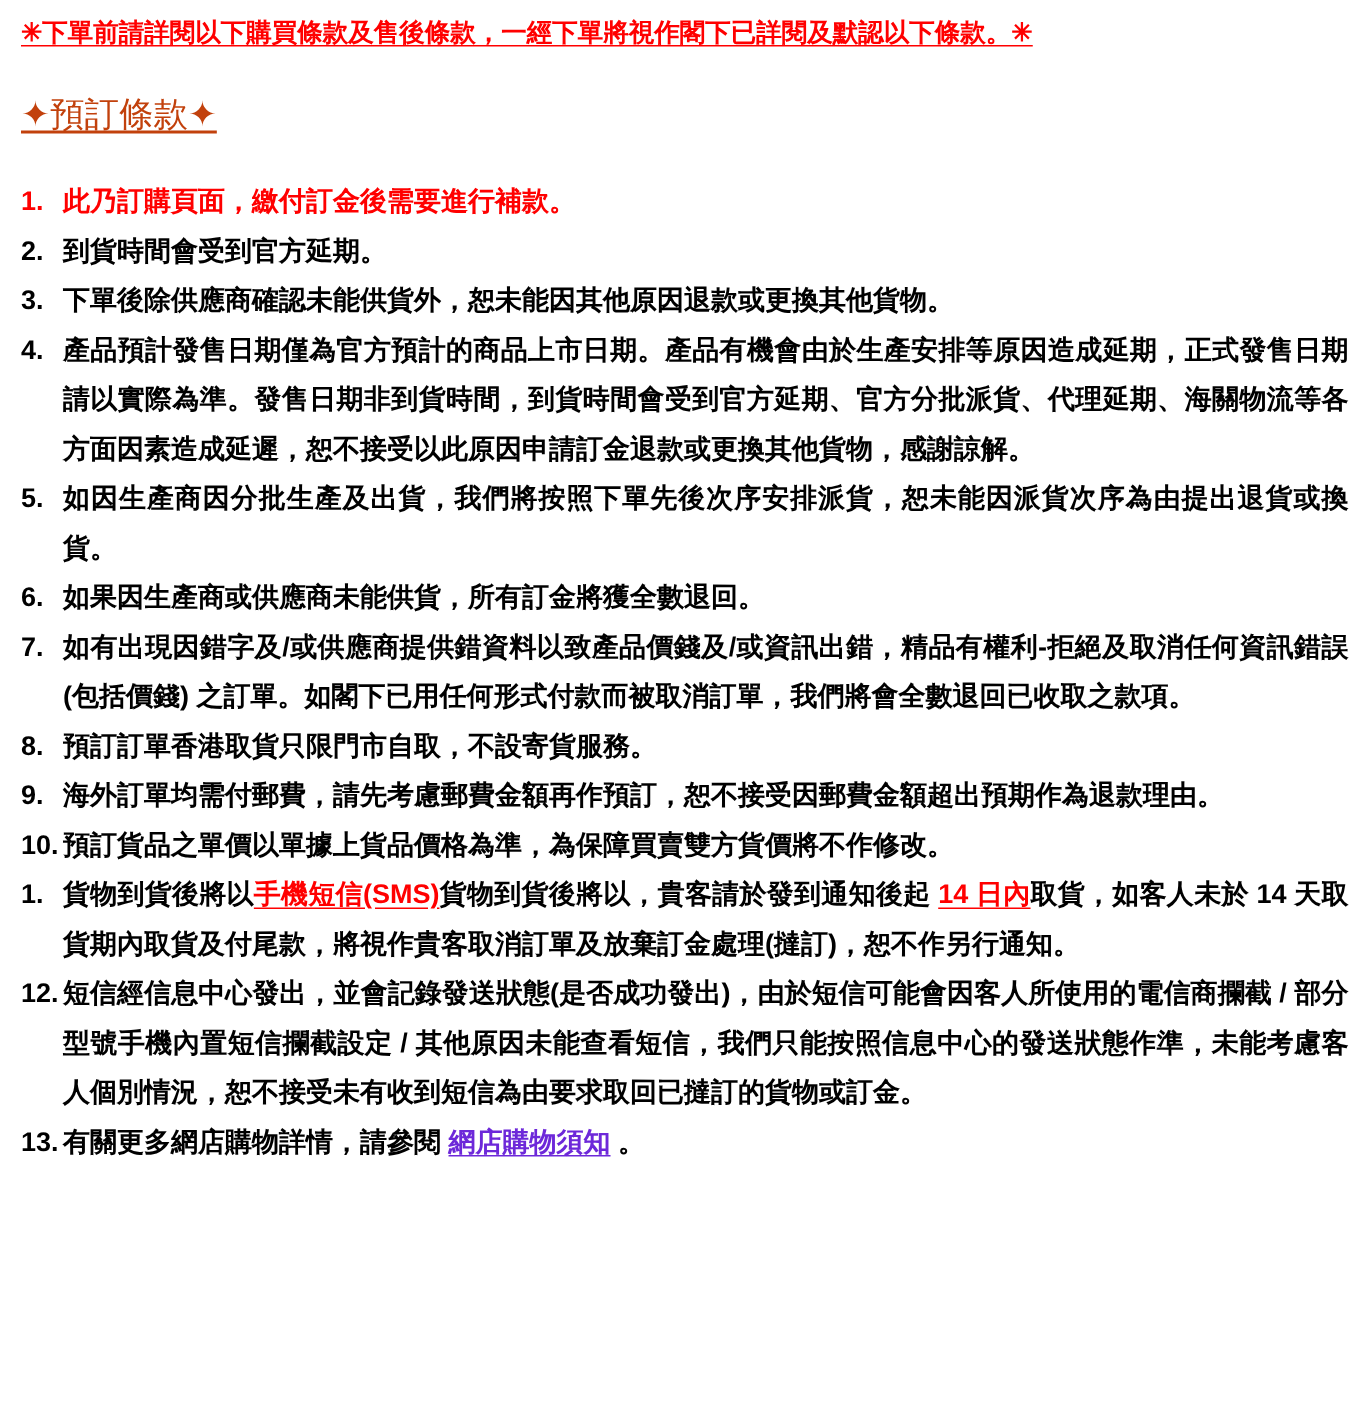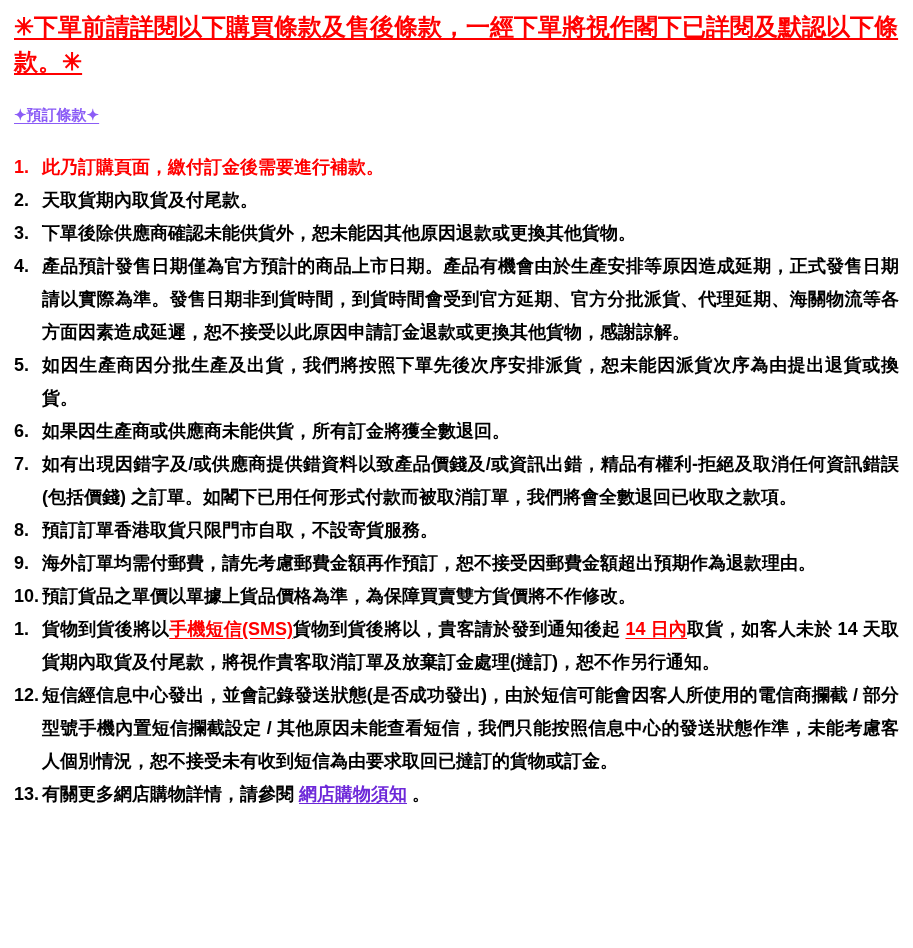--- a/index.html
+++ b/index.html
@@ -13,32 +13,32 @@
     min-height: 948px;
     font-family: "Liberation Sans", sans-serif;
     font-weight: 700;
     color: #000000;
   }
   .page {
     padding: 10px 14px 18px 14px;
   }
   .title {
     margin: 0 0 26px 0;
-    font-size: 24px;
+    font-size: 17px;
     line-height: 1.45;
     font-weight: 700;
     color: #ff0000;
     text-decoration: underline;
     text-underline-offset: 3px;
   }
   .section-header {
     margin: 0 0 26px 0;
-    font-size: 15px;
-    font-weight: 700;
-    color: #8b5cf6;
+    font-size: 23px;
+    font-weight: 400;
+    color: #c2410c;
     text-decoration: underline;
     text-underline-offset: 3px;
   }
   .terms-list {
     margin: 0;
     padding: 0;
   }
   .term-item {
     display: flex;
     align-items: flex-start;
@@ -76,21 +76,21 @@
 
   <h2 class="section-header">✦預訂條款✦</h2>
 
   <div class="terms-list" id="terms-list">
       <div class="term-item red">
         <span class="term-number">1.</span>
         <div class="term-text"><span>此乃訂購頁面，繳付訂金後需要進行補款。</span></div>
       </div>
       <div class="term-item">
         <span class="term-number">2.</span>
-        <div class="term-text"><span>天取貨期內取貨及付尾款。</span></div>
+        <div class="term-text"><span>到貨時間會受到官方延期。</span></div>
       </div>
       <div class="term-item">
         <span class="term-number">3.</span>
         <div class="term-text"><span>下單後除供應商確認未能供貨外，恕未能因其他原因退款或更換其他貨物。</span></div>
       </div>
       <div class="term-item">
         <span class="term-number">4.</span>
         <div class="term-text"><span>產品預計發售日期僅為官方預計的商品上市日期。產品有機會由於生產安排等原因造成延期，正式發售日期請以實際為準。發售日期非到貨時間，到貨時間會受到官方延期、官方分批派貨、代理延期、海關物流等各方面因素造成延遲，恕不接受以此原因申請訂金退款或更換其他貨物，感謝諒解。</span></div>
       </div>
       <div class="term-item">

